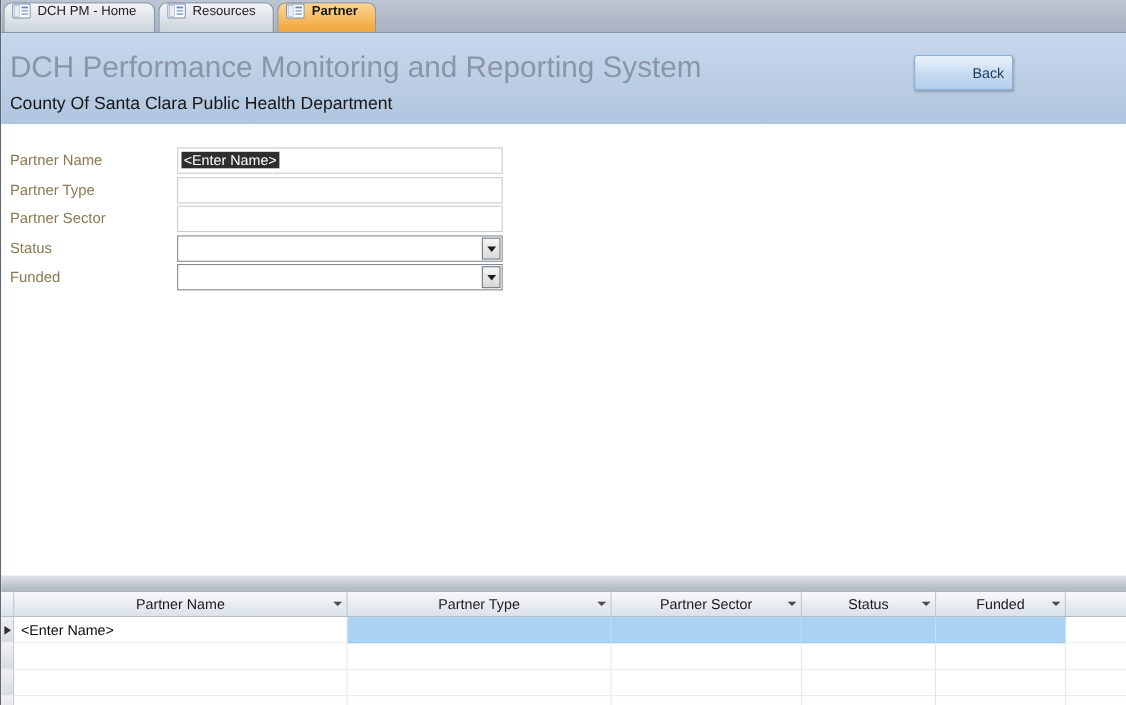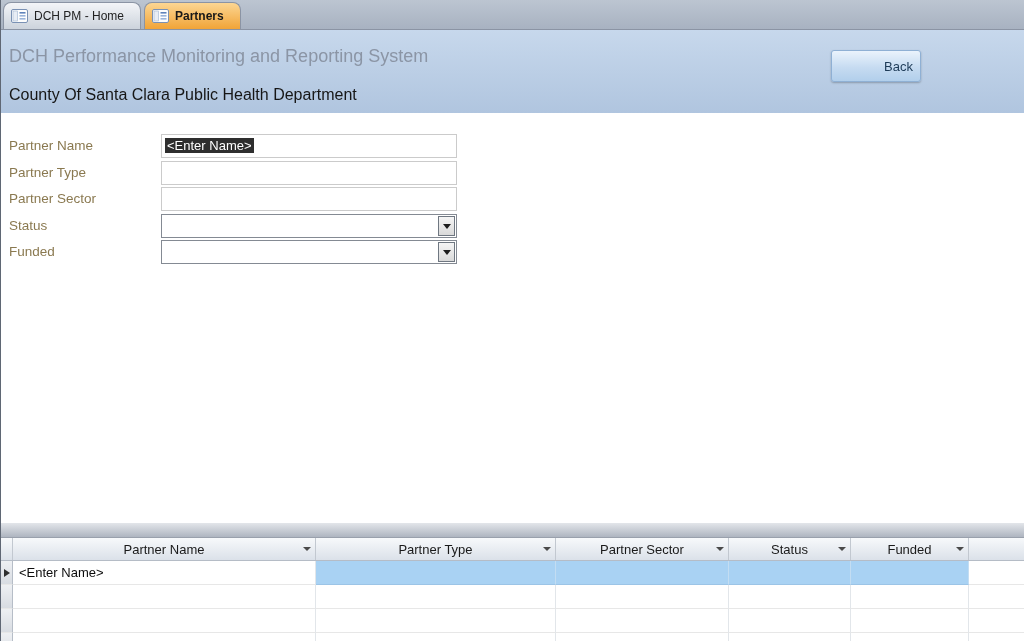--- a/index.html
+++ b/index.html
@@ -7,31 +7,31 @@
   body { font-family:"Liberation Sans", sans-serif; }
 
   .page { position:relative; width:1024px; height:641px; background:#fff; overflow:hidden;
           border-left:1px solid #5f6774; }
 
   
   .tab-bar { position:absolute; top:0; left:0; right:0; height:30px;
     background:linear-gradient(#bcc5d1,#a8b2c1);
     border-bottom:1px solid #8b94a4;
     display:flex; align-items:flex-end; padding-left:2px; }
-  .tab { display:flex; align-items:center; gap:6px; height:27px; padding:0 16px 0 7px;
+  .tab { display:flex; gap:6px; height:27px; padding:0 16px 0 7px;
     border:1px solid #8b94a4; border-bottom:none; border-radius:8px 8px 0 0;
     background:linear-gradient(#f3f5f8,#ccd3dc); font-size:12px; color:#222;
     margin-right:3px; cursor:default; white-space:nowrap; }
   .tab.active { background:linear-gradient(#fcd693,#f1a438); font-weight:bold; color:#181818; }
   .tab-icon { width:17px; height:14px; flex:0 0 auto; }
 
   
   .header { position:absolute; top:30px; left:0; right:0; height:83px;
     background:linear-gradient(#c7d8ec,#b0c5df); }
-  .title { position:absolute; left:8px; top:16px; font-size:18px; color:#8b95a5; }
+  .title { position:absolute; left:8px; top:16px; font-size:27px; color:#8b95a5; }
   .subtitle { position:absolute; left:8px; top:56px; font-size:16px; color:#161616;text-align:right; }
 
   .btn { position:absolute; width:90px; height:32px; border:1px solid #8fb0d4; border-radius:3px;
     background:linear-gradient(#eaf3fc,#c6dbf1 55%,#b2cfeb);
     font-size:13px; color:#1e3b57; font-family:"Liberation Sans", sans-serif;
     box-shadow:0 1px 2px rgba(0,0,0,.25); cursor:pointer;padding-left:45px; }
   .btn-back { left:830px; top:20px; }
   .btn-add  { left:830px; top:177px; }
 
   
@@ -84,29 +84,39 @@
     <div class="tab">
       <svg class="tab-icon" viewBox="0 0 17 14">
         <rect x="0.5" y="0.5" width="16" height="13" rx="1.5" fill="#fdfdfd" stroke="#7a91b4"></rect>
         <rect x="2" y="2" width="4.5" height="10" fill="#e8edf5" stroke="#9fb4d0" stroke-width="0.6"></rect>
         <rect x="8.5" y="3" width="6" height="1.6" fill="#5f83bb"></rect>
         <rect x="8.5" y="6" width="6" height="1.6" fill="#9ab4da"></rect>
         <rect x="8.5" y="9" width="6" height="1.6" fill="#9ab4da"></rect>
       </svg>
       <span>DCH PM - Home</span>
     </div>
+    <div class="tab">
+      <svg class="tab-icon" viewBox="0 0 17 14">
+        <rect x="0.5" y="0.5" width="16" height="13" rx="1.5" fill="#fdfdfd" stroke="#7a91b4"></rect>
+        <rect x="2" y="2" width="4.5" height="10" fill="#e8edf5" stroke="#9fb4d0" stroke-width="0.6"></rect>
+        <rect x="8.5" y="3" width="6" height="1.6" fill="#5f83bb"></rect>
+        <rect x="8.5" y="6" width="6" height="1.6" fill="#9ab4da"></rect>
+        <rect x="8.5" y="9" width="6" height="1.6" fill="#9ab4da"></rect>
+      </svg>
+      <span>Resources</span>
+    </div>
     <div class="tab active">
       <svg class="tab-icon" viewBox="0 0 17 14">
         <rect x="0.5" y="0.5" width="16" height="13" rx="1.5" fill="#fdfdfd" stroke="#7a91b4"></rect>
         <rect x="2" y="2" width="4.5" height="10" fill="#e8edf5" stroke="#9fb4d0" stroke-width="0.6"></rect>
         <rect x="8.5" y="3" width="6" height="1.6" fill="#5f83bb"></rect>
         <rect x="8.5" y="6" width="6" height="1.6" fill="#9ab4da"></rect>
         <rect x="8.5" y="9" width="6" height="1.6" fill="#9ab4da"></rect>
       </svg>
-      <span>Partners</span>
+      <span>Partner</span>
     </div>
   </div>
 
   <div class="header">
     <div class="title">DCH Performance Monitoring and Reporting System</div>
     <div class="subtitle">County Of Santa Clara Public Health Department</div>
     <button class="btn btn-back">Back</button>
   </div>
 
   <div class="form">

